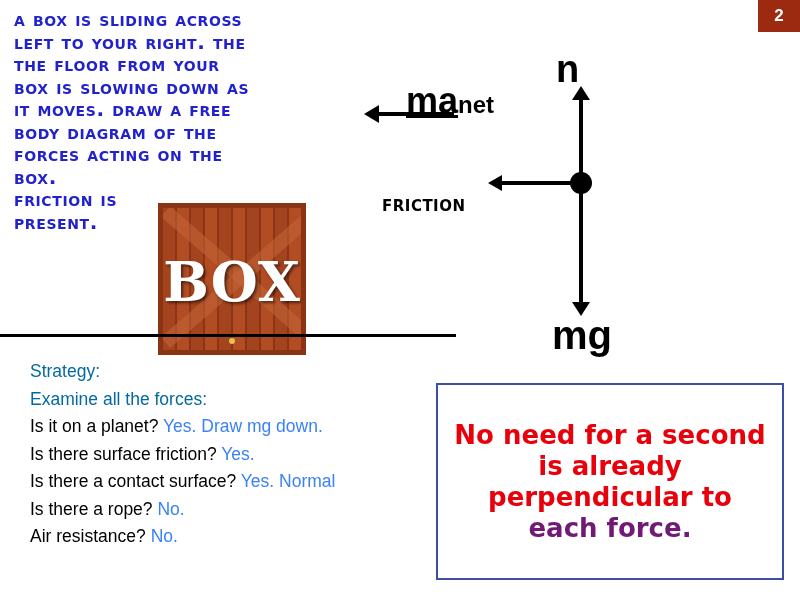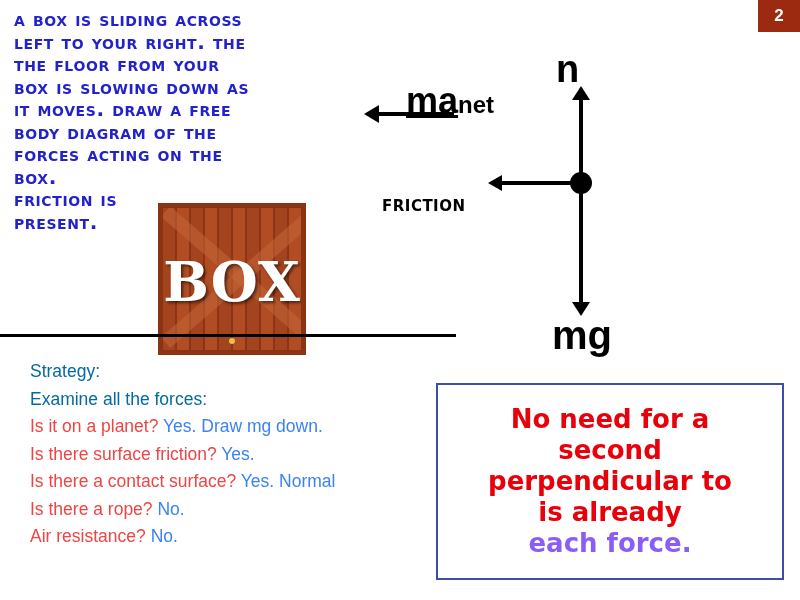--- a/index.html
+++ b/index.html
@@ -158,38 +158,38 @@
   #label-manet .sub { font-size:24px; }
 
   
   #strategy {
     position:absolute; left:30px; top:358px; width:420px;
     font-family:"Liberation Sans", sans-serif;
     font-size:17.5px; line-height:27.5px;
     color:#000000;
   }
   #strategy .blue { color:#0369a1; }
-  #strategy .q { color:#ef4444; }
+  #strategy .q { color:#000000; }
   #strategy .a { color:#3b82f6; }
 
   
   #note-box {
     position:absolute; left:436px; top:383px; width:348px; height:197px;
     border:2px solid #3b4ea8; background:#ffffff;
     box-sizing:border-box;
     display:flex; align-items:center; justify-content:center;
-    padding:4px 22px;
+    padding:4px 6px;
   }
   #note-text {
     text-align:center;
     color:#e8000a;
     font-family:"DejaVu Sans", sans-serif;
     font-size:26px; font-weight:bold; line-height:31px;
   }
-  #note-text .last { color:#8b5cf6; }
+  #note-text .last { color:#701a75; }
 </style>
 </head>
 <body>
 
 <div id="slide-badge">
   <span>2</span>
 </div>
 
 <div id="problem-text">
   <span class="ln">A box is sliding across</span>
@@ -258,17 +258,17 @@
   </div>
   <div>
     <span class="q">Air resistance?</span>
     <span class="a">No.</span>
   </div>
 </div>
 
 <div id="note-box">
   <div id="note-text">
     <div>No need for a second</div>
+    <div>is already</div>
     <div>perpendicular to</div>
-    <div>is already</div>
     <div class="last">each force.</div>
   </div>
 </div>
 
 </body></html>

